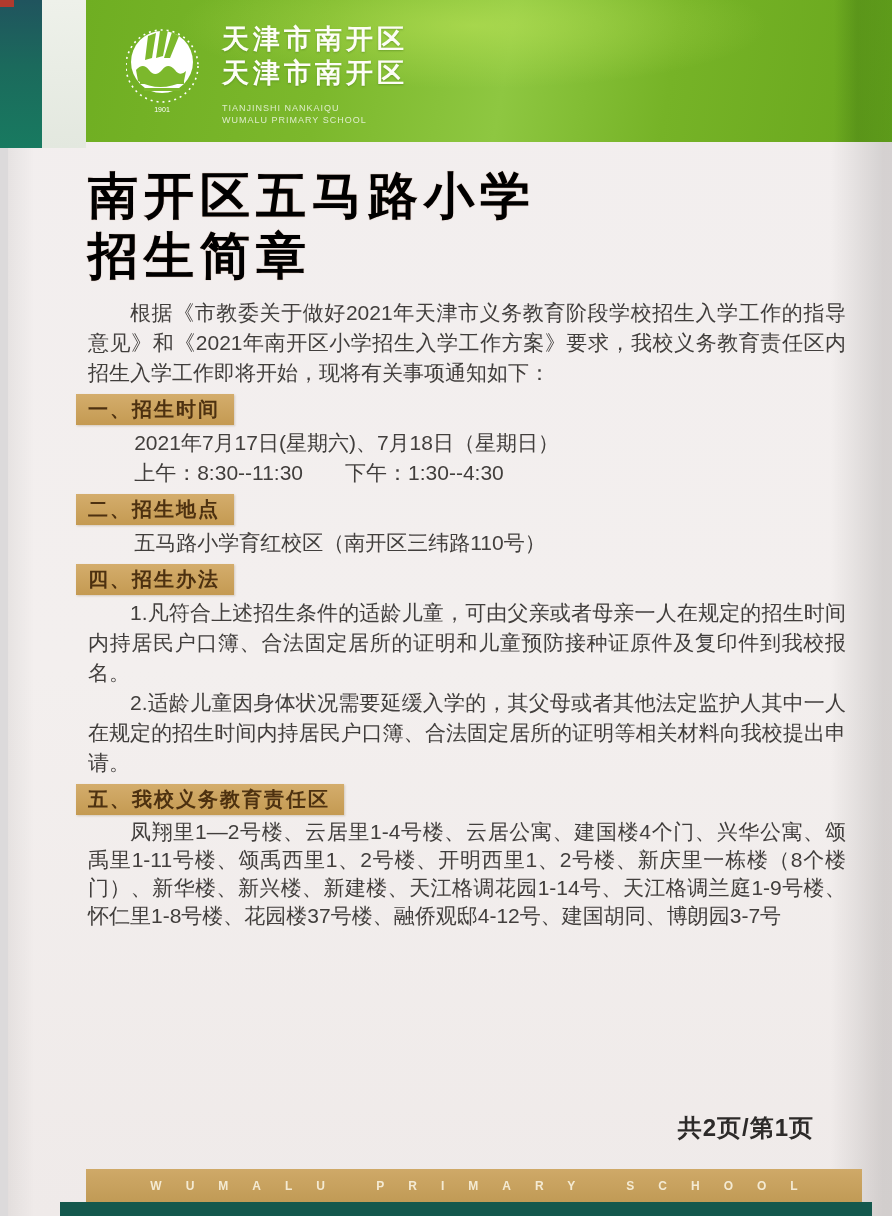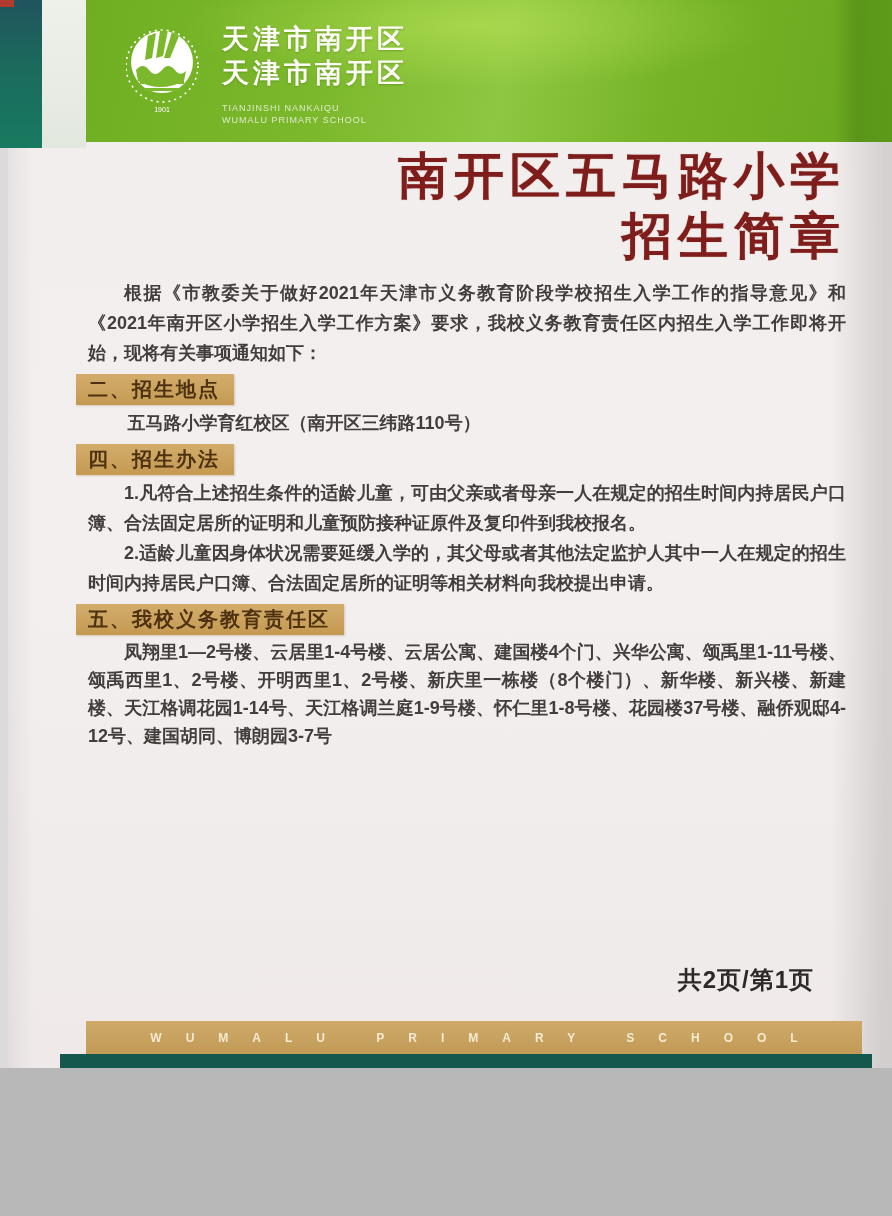--- a/index.html
+++ b/index.html
@@ -2,21 +2,21 @@
 <html><head>
 <meta charset="utf-8">
 <style>
   html,body{margin:0;padding:0;}
   body{
     font-family:"Liberation Sans","DejaVu Sans",sans-serif;
     background:#b8b8b8;
   }
   .stage{
     position:relative;
-    width:892px;height:1068px;
+    width:892px;height:1216px;
     overflow:hidden;
     background:#dcdadb;
   }
   
   .paper{
     position:absolute;left:8px;top:0;right:0;bottom:0;
     background:
       linear-gradient(90deg, rgba(0,0,0,0.05) 0, rgba(0,0,0,0) 3%, rgba(0,0,0,0) 93%, rgba(0,0,0,0.12) 99%),
       linear-gradient(180deg,#f2eeee 0%,#f3efee 55%,#efeae9 100%);
   }
@@ -54,30 +54,29 @@
     margin-top:12px;color:rgba(255,255,255,0.75);font-size:9px;line-height:12px;
     letter-spacing:1px;
   }
   
   .content{
     position:absolute;left:8px;right:0;top:142px;bottom:46px;
     padding:0 46px 0 80px;overflow:hidden;
     color:#3f3c3a;
   }
   .title{
-    text-align:right;color:#7f1d1d;font-weight:bold;
+    text-align:left;color:#000000;font-weight:bold;
     font-size:50px;line-height:60px;letter-spacing:6px;
-    padding:4px 0 12px 0;
+    padding:24px 0 12px 0;
     text-shadow:0 0 1px rgba(138,69,32,0.6);
   }
   p{margin:0;}
   .body{
-    font-size:18px;line-height:30px;text-align:justify;
+    font-size:21px;line-height:30px;text-align:justify;
     color:#413e3c;
-    font-weight:bold;
   }
   .ind{text-indent:2em;}
   .plain{padding-left:2.2em;text-align:left;}
   .sec{margin-top:2px;}
   .sec-head{margin:6px 0 3px -12px;}
   .sec-head span{
     display:inline-block;
     background:linear-gradient(180deg,#d4ad6c 0%,#c49a52 100%);
     color:#4d3110;font-weight:bold;font-size:20px;line-height:24px;
     padding:3px 14px 4px 12px;letter-spacing:2px;
@@ -141,20 +140,27 @@
 
   <div class="content">
 
     <div class="title">
       <div>南开区五马路小学</div>
       <div>招生简章</div>
     </div>
 
     <p class="body ind">根据《市教委关于做好2021年天津市义务教育阶段学校招生入学工作的指导意见》和《2021年南开区小学招生入学工作方案》要求，我校义务教育责任区内招生入学工作即将开始，现将有关事项通知如下：</p>
 
+    <div class="sec">
+      <div class="sec-head">
+        <span>一、招生时间</span>
+      </div>
+      <p class="body plain">2021年7月17日(星期六)、7月18日（星期日）</p>
+      <p class="body plain">上午：8:30--11:30　　下午：1:30--4:30</p>
+    </div>
 
     <div class="sec">
       <div class="sec-head">
         <span>二、招生地点</span>
       </div>
       <p class="body plain">五马路小学育红校区（南开区三纬路110号）</p>
     </div>
 
 
     <div class="sec">

